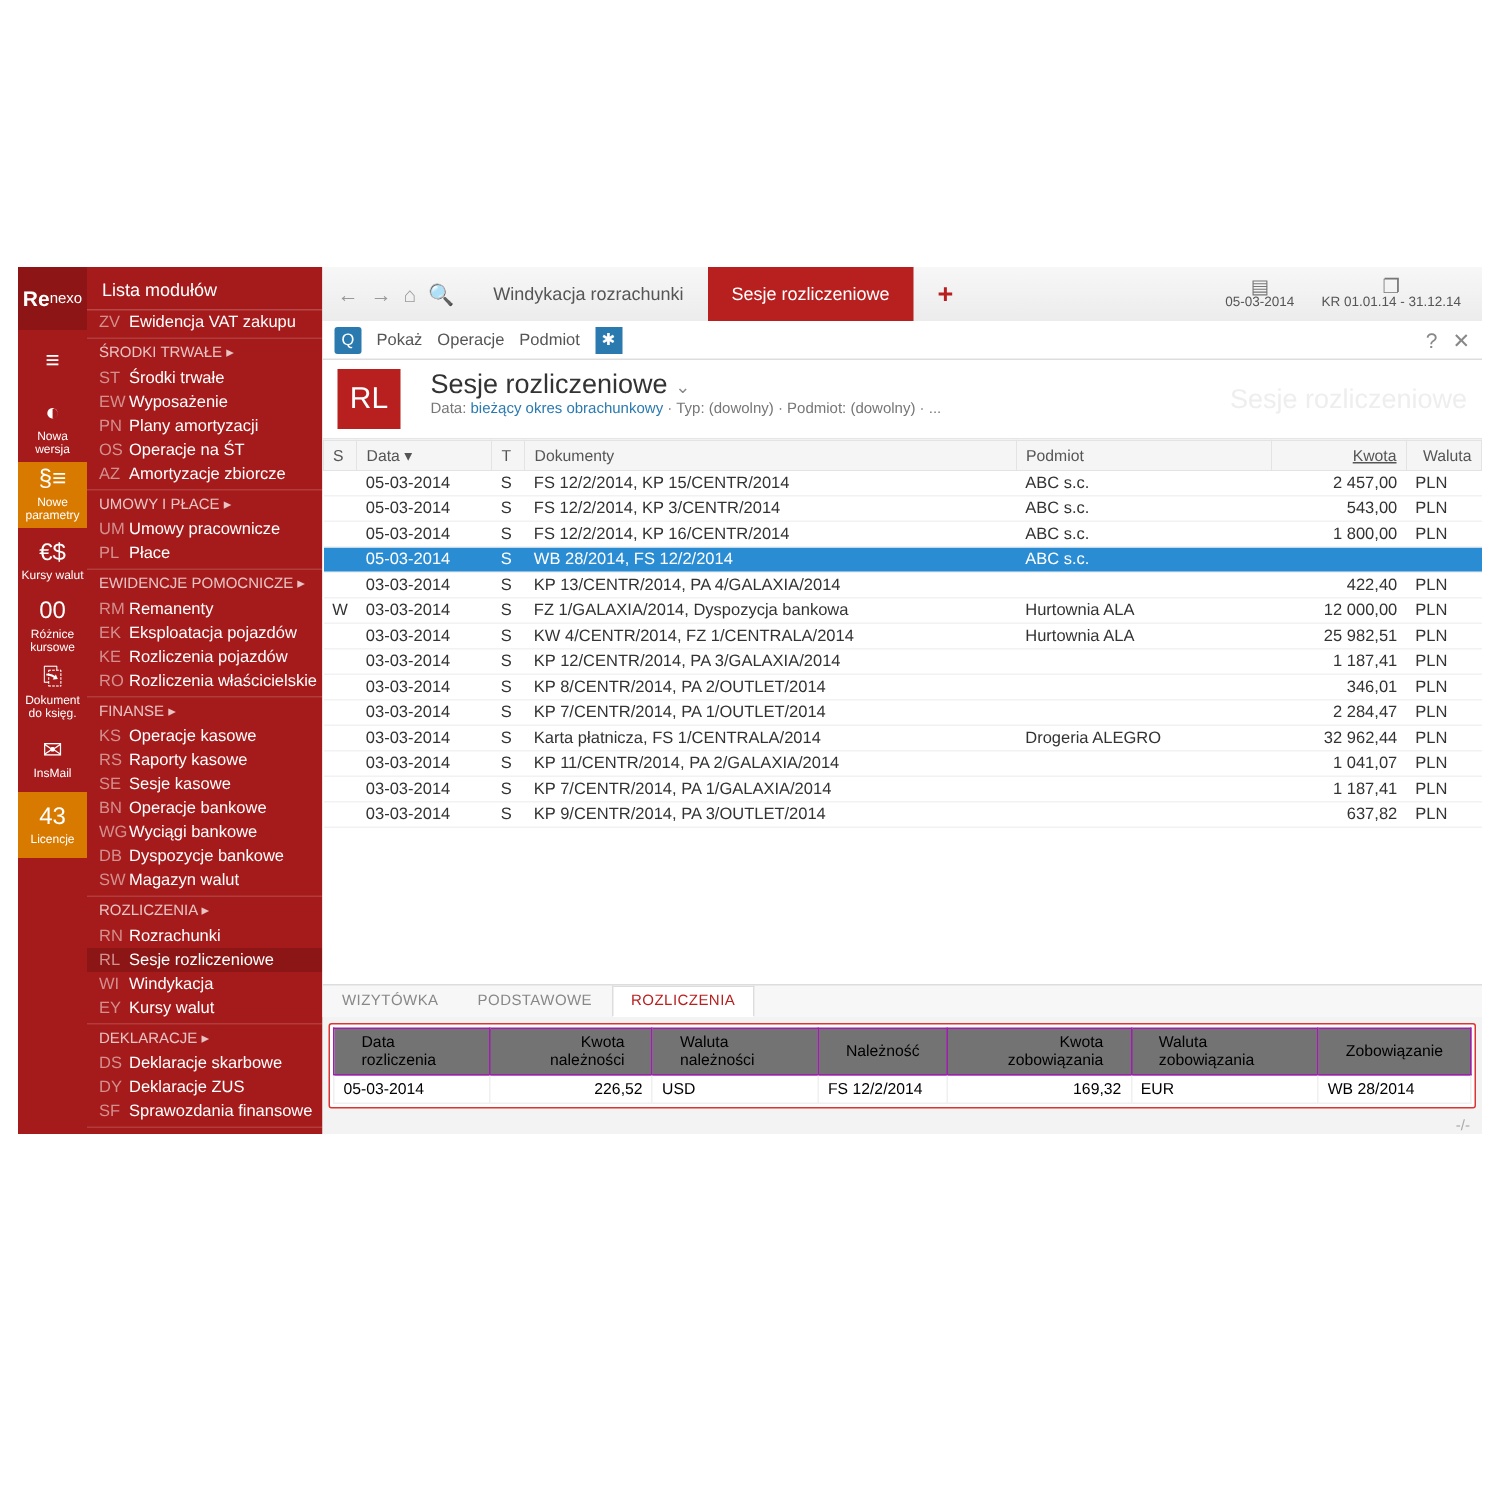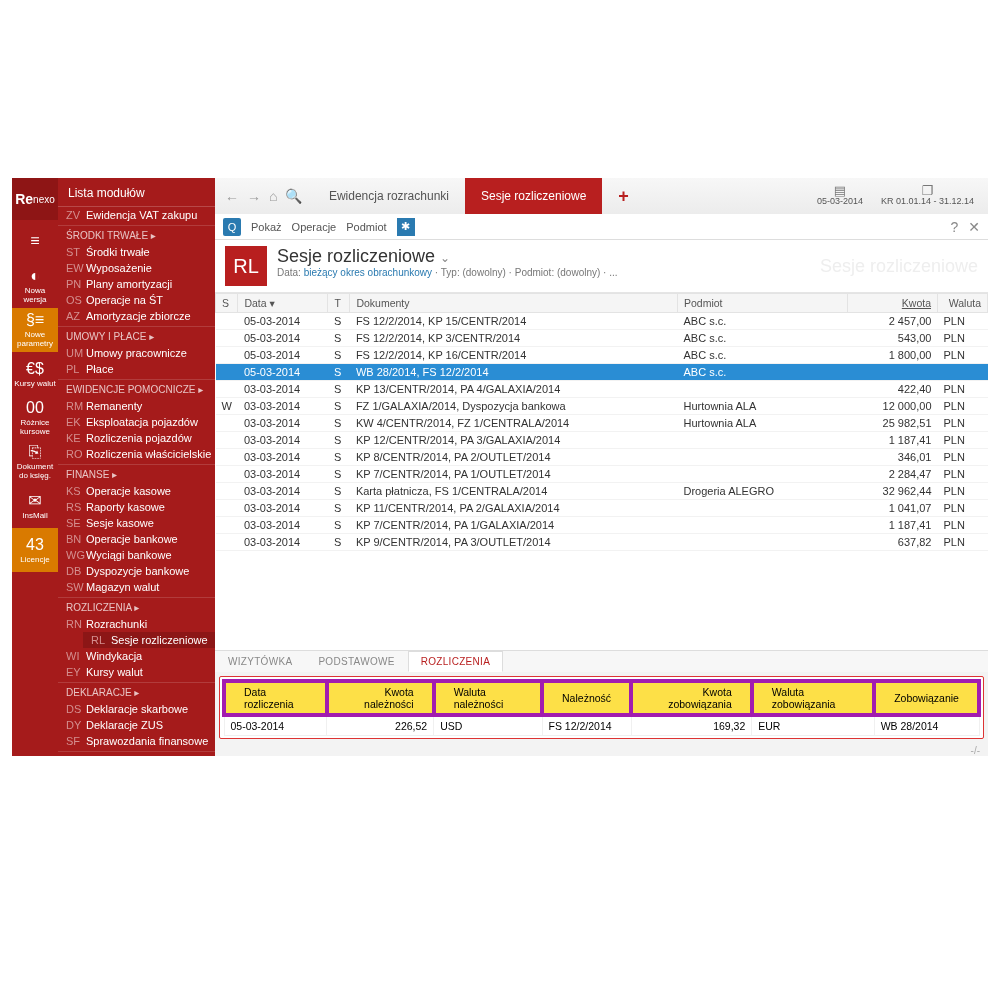--- a/index.html
+++ b/index.html
@@ -11,21 +11,21 @@
 .dock-logo b { font-size:14px; font-weight:600; }
 .dock-item { height:44px; display:flex; flex-direction:column; align-items:center; justify-content:center; font-size:8px; padding:2px; text-align:center; cursor:pointer; }
 .dock-item.active { background:#d97a00; }
 .dock-item .ico { font-size:16px; line-height:1; margin-bottom:2px; }
 
 .sidebar { width:157px; background:#a51b1b; color:#fff; font-size:11px; overflow:hidden; }
 .sb-title { padding:8px 10px 6px; font-size:12px; font-weight:300; border-bottom:1px solid rgba(255,255,255,.2);}
 .sb-item { padding:1px 8px 1px 8px; white-space:nowrap; cursor:pointer; line-height:14px;}
 .sb-item.gh { color:#e8c4c4; font-size:10px; border-top:1px solid rgba(255,255,255,.15); padding-top:3px; margin-top:2px;}
 .sb-item .code { color:#d48f8f; display:inline-block; width:20px; }
-.sb-item.sel { background:rgba(0,0,0,.15);margin-left:25px; }
+.sb-item.sel { background:rgba(0,0,0,.15); }
 
 .main { flex:1; display:flex; flex-direction:column; background:#f3f3f3; }
 .topbar { height:36px; background:linear-gradient(#f7f7f7,#ececec); display:flex; align-items:stretch; }
 .nav-btns { display:flex; align-items:center; gap:8px; padding:0 10px; color:#999; }
 .nav-btns span { cursor:pointer; font-size:14px; }
 .tabs { display:flex; }
 .tab { padding:0 16px; display:flex; align-items:center; color:#555; cursor:pointer; font-size:12px;}
 .tab.active { background:#b81f1f; color:#fff; }
 .tab.plus { color:#b81f1f; font-size:18px; font-weight:bold; }
 .top-right { margin-left:auto; display:flex; align-items:center; gap:18px; padding-right:14px; font-size:9px; color:#555;}
@@ -33,41 +33,41 @@
 .top-right .rbox .ic { font-size:13px; color:#777; }
 
 .toolbar { height:26px; background:#fff; border-bottom:1px solid #ddd; display:flex; align-items:center; gap:10px; padding:0 8px; font-size:11px;}
 .tb-q { width:18px; height:18px; background:#2a7ab0; color:#fff; display:flex; align-items:center; justify-content:center; font-size:11px; border-radius:2px;}
 .tb-txt { color:#555; cursor:pointer; }
 .tb-gear { width:18px; height:18px; background:#2a7ab0; color:#fff; display:flex; align-items:center; justify-content:center; font-size:11px;}
 .tb-right { margin-left:auto; display:flex; gap:10px; color:#888; font-size:14px;}
 
 .hdr { display:flex; padding:6px 10px; background:#fff; border-bottom:1px solid #e5e5e5;}
 .hdr-badge { width:42px; height:40px; background:#b81f1f; color:#fff; font-size:20px; display:flex; align-items:center; justify-content:center; }
-.hdr-txt { padding-left:10px; }
+.hdr-txt { padding-left:20px; }
 .hdr-txt h2 { font-size:18px; font-weight:400; color:#333;}
 .hdr-txt h2 .car { color:#888; font-size:12px;}
 .hdr-txt .sub { font-size:10px; color:#777;}
 .hdr-txt .sub a { color:#2a7ab0; }
 .hdr-water { margin-left:auto; align-self:center; color:#eee; font-size:18px; font-weight:300;}
 
 .grid { flex:1; background:#fff; overflow:auto; font-size:11px; color:#333;}
 .grid table { width:100%; border-collapse:collapse; }
 .grid th { background:#f5f5f5; font-weight:400; text-align:left; padding:3px 6px; border:1px solid #e3e3e3; color:#555; font-size:10.5px; position:sticky; top:0;}
 .grid td { padding:2px 6px; border-bottom:1px solid #f2f2f2; white-space:nowrap;}
 .grid tr.sel td { background:#2a8dd4; color:#fff; }
 .grid td.num { text-align:right; }
 
 .dtabs { background:#f7f7f7; display:flex; font-size:10px; border-top:1px solid #ddd;}
 .dtab { padding:4px 12px; color:#888; border:1px solid transparent; cursor:pointer; letter-spacing:.3px;}
 .dtab.active { background:#fff; color:#b81f1f; border:1px solid #ddd; border-bottom-color:#fff; }
 
 .detail { background:#fff; border:1px solid #d33; margin:4px; border-radius:2px; padding:2px;}
 .detail table { width:100%; border-collapse:collapse; font-size:10.5px;}
-.detail th { background:#fde047; font-weight:400; text-align:left; padding:3px 18px; border:4px solid #a21caf;}
+.detail th { background:#737373; font-weight:400; text-align:left; padding:3px 18px; border:1px solid #a21caf;}
 .detail td { padding:3px 6px; border:1px solid #f0f0f0;}
 .detail td.num { text-align:right;padding-left:48px; }
 .footer-dash { text-align:right; font-size:10px; color:#aaa; padding:2px 8px 0 0;}
 </style>
 </head>
 <body>
 
 <div class="app">
 
   <div class="dock">
@@ -152,21 +152,21 @@
 
   <div class="main">
     <div class="topbar">
       <div class="nav-btns">
         <span>←</span>
         <span>→</span>
         <span>⌂</span>
         <span>🔍</span>
       </div>
       <div class="tabs" id="tabs">
-          <div class="tab">Ewidencja rozrachunki</div>
+          <div class="tab">Windykacja rozrachunki</div>
           <div class="tab active">Sesje rozliczeniowe</div>
           <div class="tab plus">+</div>
         </div>
       <div class="top-right">
         <div class="rbox">
             <span class="ic">▤</span>
             <span>05-03-2014</span>
           </div>
         <div class="rbox">
             <span class="ic">❐</span>

